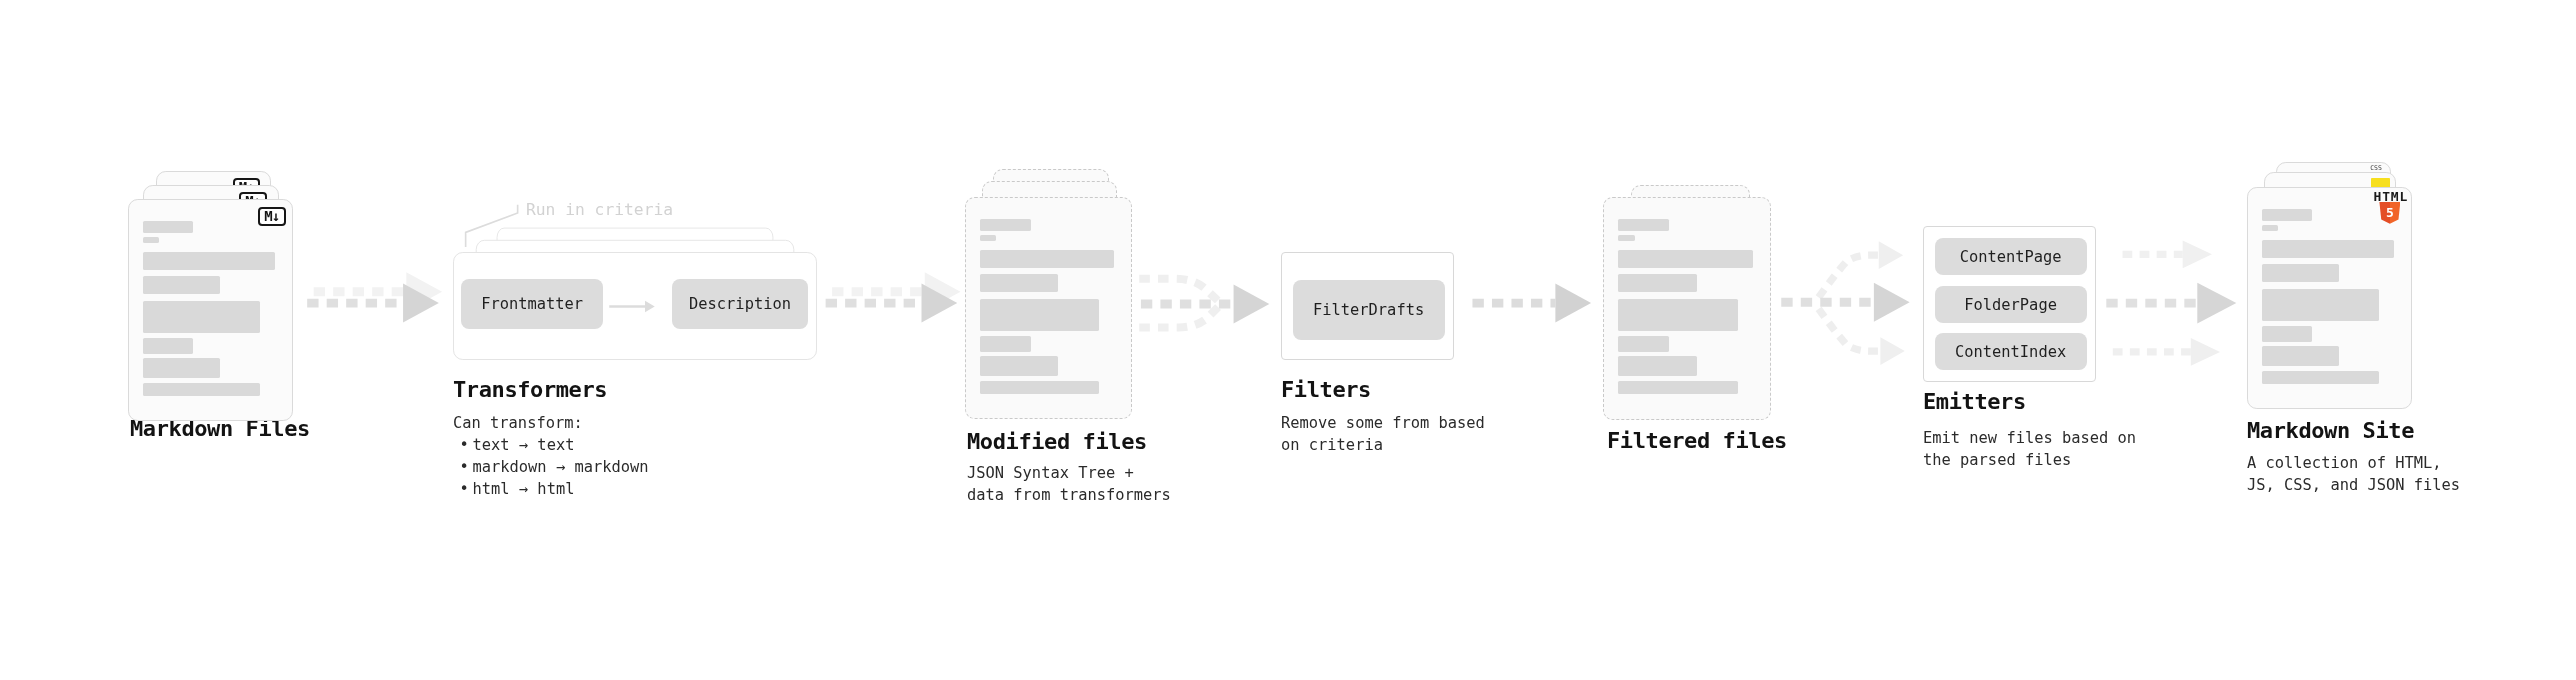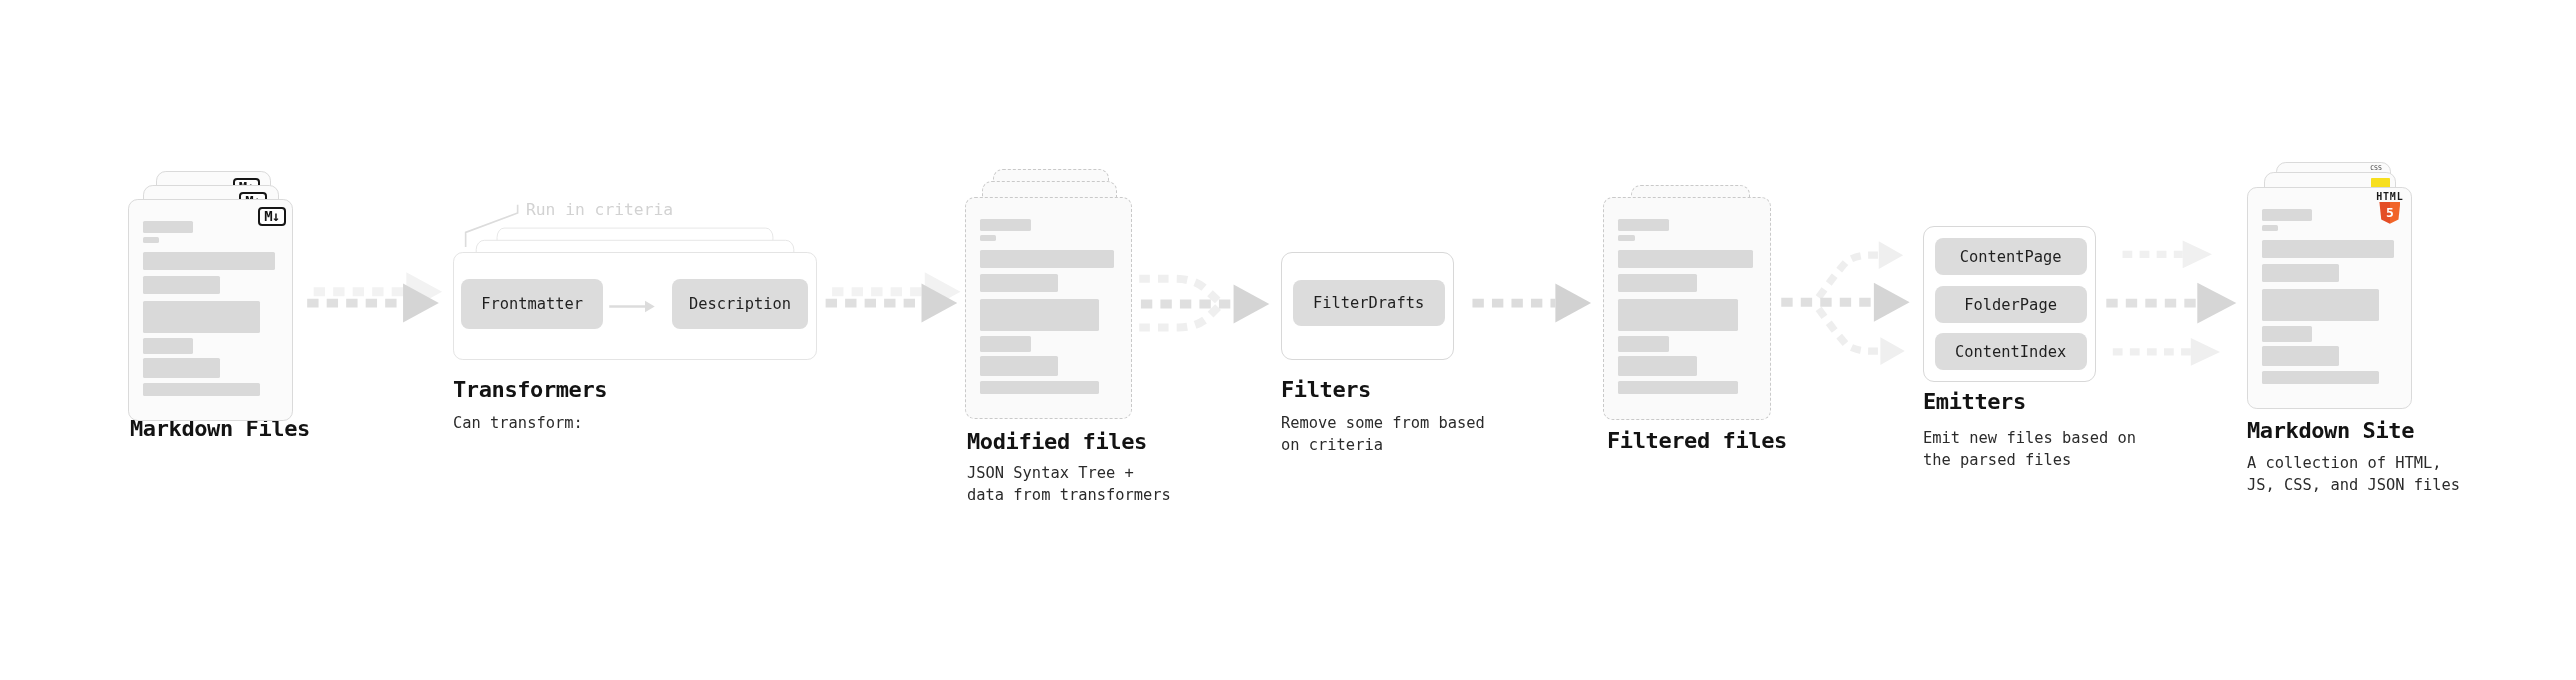--- a/index.html
+++ b/index.html
@@ -17,28 +17,28 @@
 
   
   .md-badge{position:absolute;background:#fff;border:2px solid #161616;border-radius:4.1px;
             color:#161616;font-weight:700;font-size:14px;line-height:15.4px;padding:0 4.1px;letter-spacing:-0.8px;}
 
   
   .css-badge{position:absolute;font-size:6.5px;font-weight:400;color:#444;line-height:6.5px;text-align:center;}
   .css-badge .bar-under{height:2.4px;margin-top:0.8px;border-radius:0.8px;}
   .js-badge{position:absolute;width:18.7px;height:9.8px;border-radius:0.8px;}
   .html5-badge{position:absolute;width:32.5px;text-align:center;}
-  .html5-badge .h5-word{font-size:10px;font-weight:700;color:#1a1a1a;letter-spacing:0.8px;line-height:8.1px;}
+  .html5-badge .h5-word{font-size:13px;font-weight:700;color:#1a1a1a;letter-spacing:0.8px;line-height:8.1px;}
   .html5-shield{width:21px;height:22px;margin:0.8px auto 0;
                 clip-path:polygon(0 0,100% 0,91% 80%,50% 100%,9% 80%);
                 display:flex;align-items:center;justify-content:center;
                 color:#fff;font-size:13px;font-weight:700;line-height:13px;}
 
   
-  .panel{position:absolute;background:#fff;border:1.6px solid #d8d8d8;border-radius:11px;box-sizing:border-box;text-decoration:underline;}
+  .panel{position:absolute;background:#fff;border:1.6px solid #d8d8d8;border-radius:4px;box-sizing:border-box;text-decoration:underline;}
   .pill{position:absolute;background:#dcdcdc;border-radius:8.1px;display:flex;align-items:center;justify-content:center;
         font-size:15.4px;color:#1f1f1f;white-space:nowrap;}
 
   
   .t-layer{position:absolute;left:453px;top:252px;width:364px;height:108px;}
   .t-layer .t-box{position:absolute;left:0;top:0;right:0;bottom:0;background:#fff;border:1.6px solid #e4e4e4;border-radius:9.8px;box-sizing:border-box;}
   .t-layer .pill{top:27px;height:50px;}
   .t-layer .pill.pl{left:8.1px;width:142px;}
   .t-layer .pill.pr{left:219px;width:136px;}
   .t-layer.l2{transform:translateY(-12.2px) scaleX(0.875);}
@@ -159,20 +159,25 @@
       <div class="pill pr">Description</div>
       <svg class="t-arrow" width="46" height="13" viewBox="0 0 56 16">
         <line x1="0" y1="8" x2="44" y2="8" stroke="#dcdcdc" stroke-width="3"></line>
           <polygon points="44,1 56,8 44,15" fill="#dcdcdc"></polygon>
       </svg>
     </div>
     <div class="parallel-note">Run in criteria</div>
     <div class="sec-title" style="left:453px;top:377px">Transformers</div>
     <div class="sec-desc" style="left:453px;top:412px">
       <span class="line">Can transform:</span>
+      <ul class="bullets">
+        <li>text → text</li>
+        <li>markdown → markdown</li>
+        <li>html → html</li>
+      </ul>
     </div>
   </div>
 
   <div>
     <div class="doc-card dashed" style="left:993px;top:169px;width:116px;height:49px;z-index:2"></div>
     <div class="doc-card dashed" style="left:982px;top:181px;width:135px;height:49px;z-index:3"></div>
     <div class="doc-card dashed" style="left:965px;top:197px;width:167px;height:222px;z-index:4">
       <div class="bars">
           <div class="bar" style="width: 37%; height: 12.2px; margin-bottom: 4.1px; background: rgb(217, 217, 217);"></div>
           <div class="bar" style="width: 12%; height: 5.7px; margin-bottom: 9px; background: rgb(217, 217, 217);"></div>
@@ -186,21 +191,21 @@
     </div>
     <div class="sec-title" style="left:967px;top:429px">Modified files</div>
     <div class="sec-desc" style="left:967px;top:462px">
       <span class="line">JSON Syntax Tree +</span>
       <span class="line">data from transformers</span>
     </div>
   </div>
 
   <div>
     <div class="panel" style="left:1281px;top:252px;width:173px;height:108px;z-index:2">
-      <div class="pill" style="left:10.6px;top:27px;width:152px;height:46px">FilterDrafts</div>
+      <div class="pill" style="left:10.6px;top:27px;width:152px;height:60px">FilterDrafts</div>
     </div>
     <div class="sec-title" style="left:1281px;top:377px">Filters</div>
     <div class="sec-desc" style="left:1281px;top:412px">
       <span class="line">Remove some from based</span>
       <span class="line">on criteria</span>
     </div>
   </div>
 
   <div>
     <div class="doc-card dashed" style="left:1631px;top:185px;width:119px;height:49px;z-index:2"></div>

